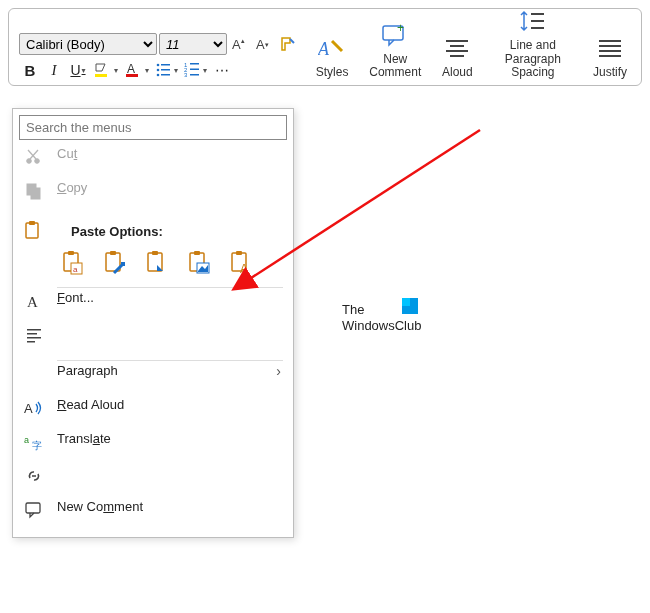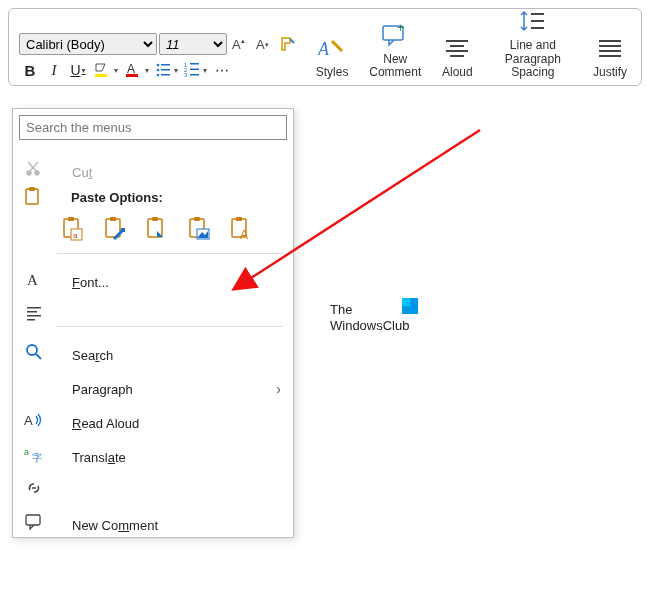--- a/index.html
+++ b/index.html
@@ -97,24 +97,24 @@
   }
   .search-box {
     margin: 6px;
     border: 1px solid #888;
     padding: 4px 6px;
     font-size: 13px;
     color: #777;
   }
   .menu-item {
     display: flex;
-    align-items: flex-end;
+    align-items: flex-start;
     height: 34px;
     padding: 0 10px;
-    gap: 27px;
+    gap: 12px;
     position: relative;
   }
   .menu-item .icon-slot {
     width: 22px;
     height: 22px;
     display: flex;
     align-items: center;
     justify-content: center;
     flex-shrink: 0;
   }
@@ -152,21 +152,21 @@
   .submenu-arrow {
     position: absolute;
     right: 12px;
     font-size: 14px;
     color: #555;
   }
   
   .watermark {
     position: absolute;
     top: 302px;
-    left: 330px;
+    left: 342px;
     font-size: 13px;
     line-height: 1.2;
   }
   .wm-logo {
     position: absolute;
     top: 298px;
     left: 402px;
     width: 16px;
     height: 16px;
   }
@@ -335,20 +335,29 @@
     <span class="icon-slot">
       <svg width="18" height="18" viewBox="0 0 18 18">
           <circle cx="4" cy="13" r="2.3" fill="none" stroke="#b8b8b8"></circle>
           <circle cx="12" cy="13" r="2.3" fill="none" stroke="#b8b8b8"></circle>
           <path d="M5 11 L13 2 M11 11 L3 2" stroke="#b8b8b8" stroke-width="1.3"></path>
         </svg>
     </span>
     <span class="label">Cu<span class="uline">t</span></span>
   </div>
 
+  <div class="menu-item disabled">
+    <span class="icon-slot">
+      <svg width="18" height="18" viewBox="0 0 18 18">
+          <rect x="2" y="2" width="9" height="11" fill="none" stroke="#b8b8b8"></rect>
+          <rect x="6" y="6" width="9" height="11" fill="#fff" stroke="#b8b8b8"></rect>
+        </svg>
+    </span>
+    <span class="label"><span class="uline">C</span>opy</span>
+  </div>
 
   <div class="paste-header">
     <span class="icon-slot">
       <svg width="20" height="20" viewBox="0 0 20 20">
           <rect x="3" y="3" width="12" height="15" rx="1" fill="none" stroke="#c97c10" stroke-width="1.5"></rect>
           <rect x="6" y="1" width="6" height="4" rx="1" fill="#c97c10"></rect>
         </svg>
     </span>
     <span class="label">Paste Options:</span>
   </div>
@@ -410,29 +419,20 @@
           <rect x="2" y="3" width="14" height="1.5" fill="#444"></rect>
           <rect x="2" y="7" width="10" height="1.5" fill="#444"></rect>
           <rect x="2" y="11" width="14" height="1.5" fill="#444"></rect>
           <rect x="2" y="15" width="8" height="1.5" fill="#444"></rect>
         </svg>
     </span>
   </div>
 
   <div class="menu-sep"></div>
 
-  <div class="menu-item">
-    <span class="icon-slot">
-      <svg width="18" height="18" viewBox="0 0 18 18">
-          <circle cx="7" cy="7" r="5" fill="none" stroke="#1a6fc9" stroke-width="1.8"></circle>
-          <path d="M11 11 L16 16" stroke="#1a6fc9" stroke-width="1.8"></path>
-        </svg>
-    </span>
-    <span class="label">Sea<span class="uline">r</span>ch</span>
-  </div>
 
   <div class="menu-item">
     <span class="icon-slot"></span>
     <span class="label">Paragraph</span>
     <span class="submenu-arrow">›</span>
   </div>
 
   <div class="menu-item">
     <span class="icon-slot">
       <svg width="20" height="18" viewBox="0 0 20 18">

